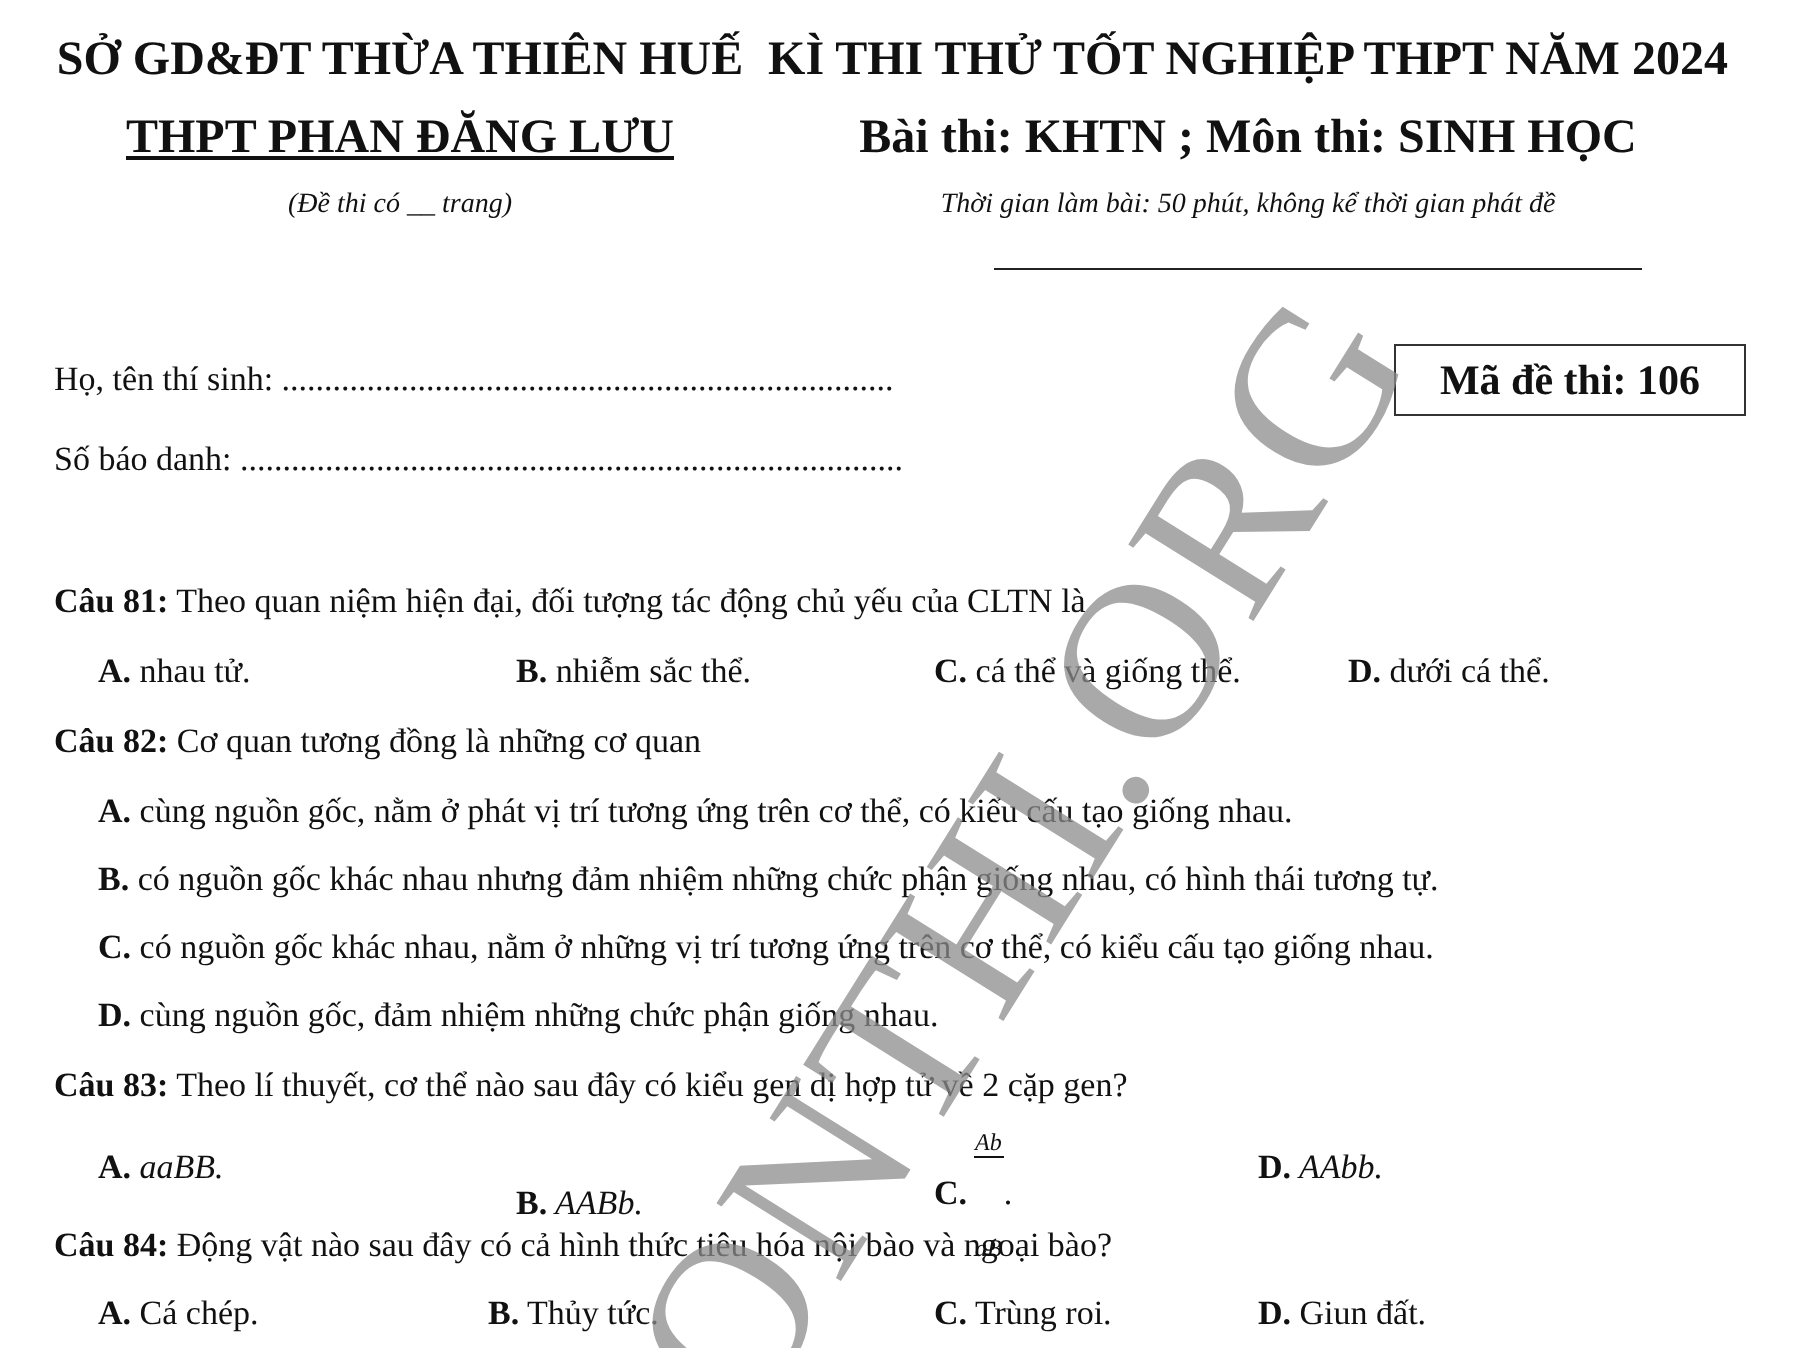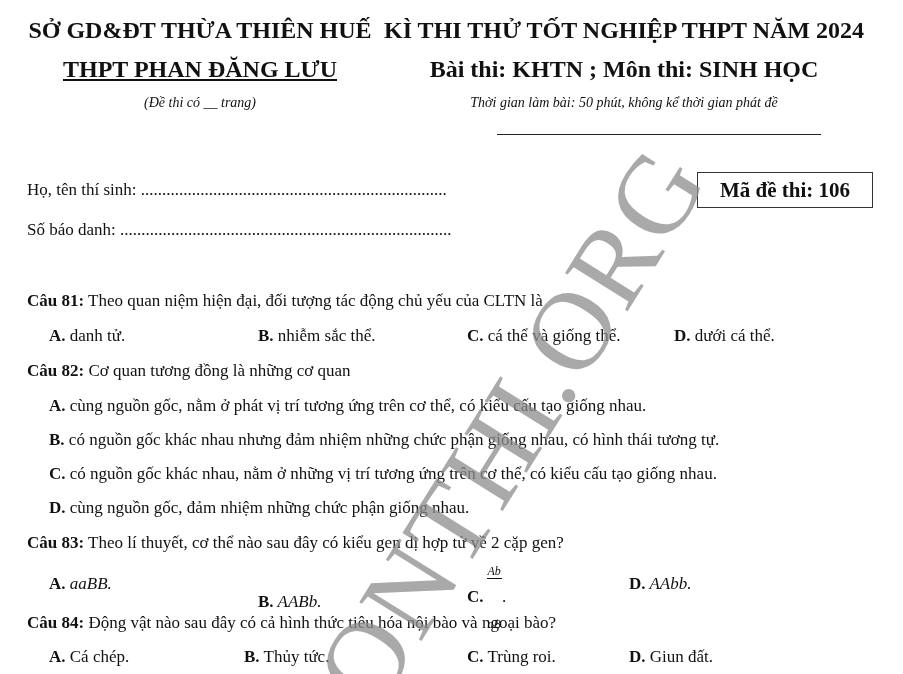--- a/index.html
+++ b/index.html
@@ -36,21 +36,21 @@
 
 <div class="abs" style="left:27px; top:180px;">Họ, tên thí sinh: ........................................................................</div>
 <div class="abs" style="left:27px; top:220px;">Số báo danh: ..............................................................................</div>
 <div class="code-box">
     <span>Mã đề thi: 106</span>
   </div>
 
 <div class="abs" style="left:27px; top:291px;">
   <span class="b">Câu 81:</span><span> Theo quan niệm hiện đại, đối tượng tác động chủ yếu của CLTN là</span>
 </div>
-<div class="abs" style="left:49px; top:326px;"><span class="b">A.</span><span> danh tử.</span></div>
+<div class="abs" style="left:49px; top:326px;"><span class="b">A.</span><span> nhau tử.</span></div>
 <div class="abs" style="left:258px; top:326px;"><span class="b">B.</span><span> nhiễm sắc thể.</span></div>
 <div class="abs" style="left:467px; top:326px;"><span class="b">C.</span><span> cá thể và giống thể.</span></div>
 <div class="abs" style="left:674px; top:326px;"><span class="b">D.</span><span> dưới cá thể.</span></div>
 
 <div class="abs" style="left:27px; top:361px;">
   <span class="b">Câu 82:</span><span> Cơ quan tương đồng là những cơ quan</span>
 </div>
 <div class="abs" style="left:49px; top:396px;"><span class="b">A.</span><span> cùng nguồn gốc, nằm ở phát vị trí tương ứng trên cơ thể, có kiểu cấu tạo giống nhau.</span></div>
 <div class="abs" style="left:49px; top:430px;"><span class="b">B.</span><span> có nguồn gốc khác nhau nhưng đảm nhiệm những chức phận giống nhau, có hình thái tương tự.</span></div>
 <div class="abs" style="left:49px; top:464px;"><span class="b">C.</span><span> có nguồn gốc khác nhau, nằm ở những vị trí tương ứng trên cơ thể, có kiểu cấu tạo giống nhau.</span></div>

